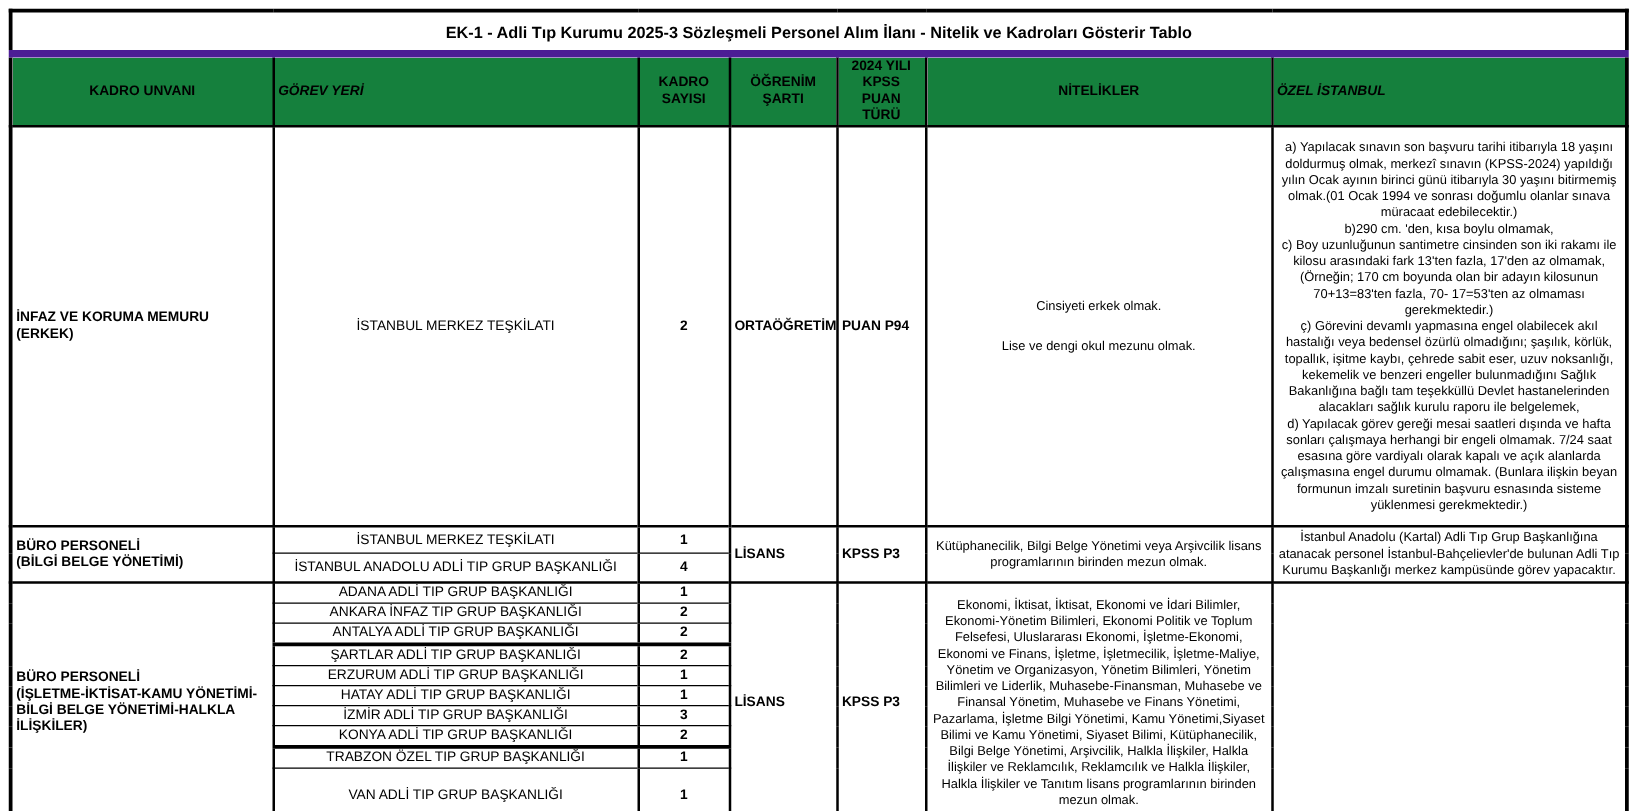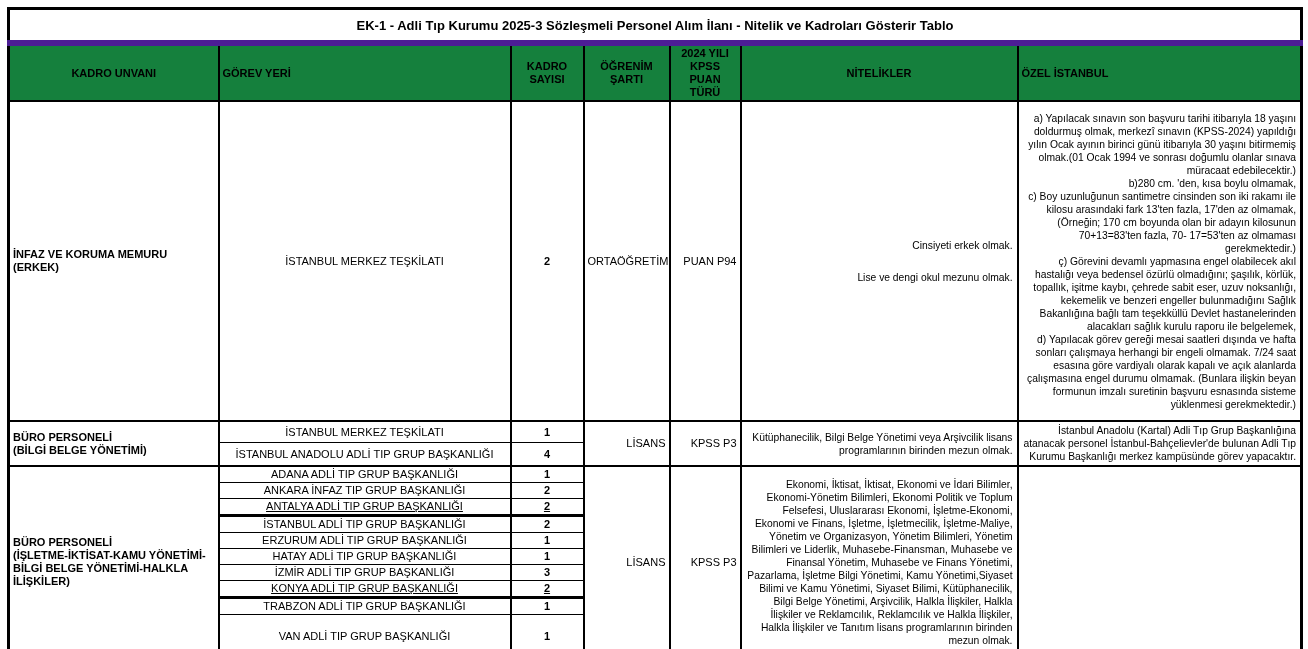--- a/index.html
+++ b/index.html
@@ -40,36 +40,36 @@
     border-bottom: 6px solid #4c1d95;
   }
   th.colh {
     background: #15803d;
     font-weight: bold;
     font-size: 11px;
     text-align: center;
     height: 46px;
     line-height: 13px;
   }
-  th.colh.left { text-align: left; }
+  th.colh.left { text-align: left; font-style: italic; }
   td.cell-title {
     text-align: left;
     font-weight: bold;
   }
   td.cell-place { text-align: center; border-top-width: 1px; border-bottom-width: 1px; }
   td.cell-count { text-align: center; font-weight: bold; border-top-width: 1px; border-bottom-width: 1px; }
-  td.cell-edu, td.cell-kpss { text-align: right; }
+  td.cell-edu, td.cell-kpss { text-align: left; font-weight: bold; }
   td.cell-qual, td.cell-spec {
-    text-align: right;
+    text-align: center;
     font-size: 10.3px;
     line-height: 13px;
     padding: 2px 4px;
   }
   tr.group-start > td { border-top: 2px solid #000; }
-  tr.pagebreak > td.cell-place, tr.pagebreak > td.cell-count { border-bottom: 3px solid #000; text-decoration: underline; }
+  tr.pagebreak > td.cell-place, tr.pagebreak > td.cell-count { border-bottom: 3px solid #000; }
   .qual-gap { margin-bottom: 19px; }
   .spec-item { margin: 0; }
   tr.r1 { height: 320px; }
   tr.r2a { height: 21px; }
   tr.r2b { height: 22px; }
   tr.sub { height: 15px; }
   tr.sub-tall { height: 44px; }
 </style>
 </head>
 <body>
@@ -109,21 +109,21 @@
       <td class="cell-place">İSTANBUL MERKEZ TEŞKİLATI</td>
       <td class="cell-count">2</td>
       <td class="cell-edu">ORTAÖĞRETİM</td>
       <td class="cell-kpss">PUAN P94</td>
       <td class="cell-qual">
         <div class="qual-gap">Cinsiyeti erkek olmak.</div>
         <div>Lise ve dengi okul mezunu olmak.</div>
       </td>
       <td class="cell-spec">
         <p class="spec-item">a) Yapılacak sınavın son başvuru tarihi itibarıyla 18 yaşını doldurmuş olmak, merkezî sınavın (KPSS-2024) yapıldığı yılın Ocak ayının birinci günü itibarıyla 30 yaşını bitirmemiş olmak.(01 Ocak 1994 ve sonrası doğumlu olanlar sınava müracaat edebilecektir.)</p>
-        <p class="spec-item">b)280 cm. 'den, kısa boylu olmamak,</p>
+        <p class="spec-item">b)290 cm. 'den, kısa boylu olmamak,</p>
         <p class="spec-item">c) Boy uzunluğunun santimetre cinsinden son iki rakamı ile kilosu arasındaki fark 13'ten fazla, 17'den az olmamak, (Örneğin; 170 cm boyunda olan bir adayın kilosunun 70+13=83'ten fazla, 70- 17=53'ten az olmaması gerekmektedir.)</p>
         <p class="spec-item">ç) Görevini devamlı yapmasına engel olabilecek akıl hastalığı veya bedensel özürlü olmadığını; şaşılık, körlük, topallık, işitme kaybı, çehrede sabit eser, uzuv noksanlığı, kekemelik ve benzeri engeller bulunmadığını Sağlık Bakanlığına bağlı tam teşekküllü Devlet hastanelerinden alacakları sağlık kurulu raporu ile belgelemek,</p>
         <p class="spec-item">d) Yapılacak görev gereği mesai saatleri dışında ve hafta sonları çalışmaya herhangi bir engeli olmamak. 7/24 saat esasına göre vardiyalı olarak kapalı ve açık alanlarda çalışmasına engel durumu olmamak. (Bunlara ilişkin beyan formunun imzalı suretinin başvuru esnasında sisteme yüklenmesi gerekmektedir.)</p>
       </td>
     </tr>
 
     <tr class="r2a group-start">
       <td class="cell-title" rowspan="2">
         <div>BÜRO PERSONELİ</div>
         <div>(BİLGİ BELGE YÖNETİMİ)</div>
@@ -154,41 +154,41 @@
     </tr>
     <tr class="sub">
       <td class="cell-place">ANKARA İNFAZ TIP GRUP BAŞKANLIĞI</td>
       <td class="cell-count">2</td>
     </tr>
     <tr class="sub pagebreak">
       <td class="cell-place">ANTALYA ADLİ TIP GRUP BAŞKANLIĞI</td>
       <td class="cell-count">2</td>
     </tr>
     <tr class="sub">
-      <td class="cell-place">İSTANBUL ADLİ TIP GRUP BAŞKANLIĞI</td>
+      <td class="cell-place">ŞARTLAR ADLİ TIP GRUP BAŞKANLIĞI</td>
       <td class="cell-count">2</td>
     </tr>
     <tr class="sub">
       <td class="cell-place">ERZURUM ADLİ TIP GRUP BAŞKANLIĞI</td>
       <td class="cell-count">1</td>
     </tr>
     <tr class="sub">
       <td class="cell-place">HATAY ADLİ TIP GRUP BAŞKANLIĞI</td>
       <td class="cell-count">1</td>
     </tr>
     <tr class="sub">
       <td class="cell-place">İZMİR ADLİ TIP GRUP BAŞKANLIĞI</td>
       <td class="cell-count">3</td>
     </tr>
     <tr class="sub pagebreak">
       <td class="cell-place">KONYA ADLİ TIP GRUP BAŞKANLIĞI</td>
       <td class="cell-count">2</td>
     </tr>
     <tr class="sub">
-      <td class="cell-place">TRABZON ADLİ TIP GRUP BAŞKANLIĞI</td>
+      <td class="cell-place">TRABZON ÖZEL TIP GRUP BAŞKANLIĞI</td>
       <td class="cell-count">1</td>
     </tr>
     <tr class="sub-tall">
       <td class="cell-place">VAN ADLİ TIP GRUP BAŞKANLIĞI</td>
       <td class="cell-count">1</td>
     </tr>
   </tbody>
     </table>
 </div>
 

